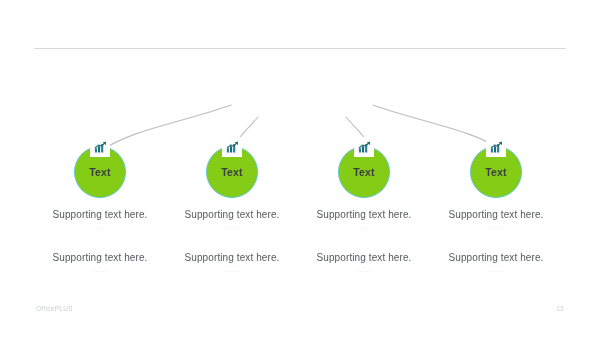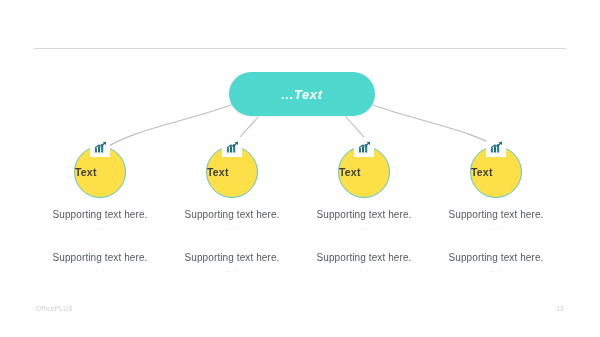--- a/index.html
+++ b/index.html
@@ -84,24 +84,24 @@
   }
   .node-circle {
     position: absolute;
     left: 0;
     top: 0;
     width: 52px;
     height: 52px;
     box-sizing: border-box;
     border: 1.3px solid #5bc8c8;
     border-radius: 50%;
-    background: #fde047;
+    background: #84cc16;
     display: flex;
     align-items: center;
-    justify-content: flex-start;
+    justify-content: center;
   }
   .node-label {
     font-size: 10.5px;
     color: #3c4043;
     font-weight: bold;
     letter-spacing: 0.2px;
   }
   .node-icon {
     position: absolute;
     left: 50%;
@@ -165,23 +165,20 @@
 
   <svg class="connectors" viewBox="0 0 600 337" width="600" height="337">
     <g fill="none" stroke="#bdbdbd" stroke-width="1.1" stroke-linecap="round">
       <path d="M 231 105 C 180 123, 130 130, 101 151"></path>
       <path d="M 258 117 C 248 129, 238 136, 232 151"></path>
       <path d="M 346 117 C 356 129, 366 136, 372 151"></path>
       <path d="M 373 105 C 424 123, 474 130, 503 151"></path>
     </g>
   </svg>
 
-  <div class="root-node">
-    <span class="root-node-label">...Text</span>
-  </div>
 
   <div class="branch branch-1">
     <div class="circle-wrap">
       <div class="node-circle">
         <span class="node-label">Text</span>
       </div>
       <div class="node-icon">
         <svg viewBox="0 0 24 24" width="15" height="15">
           <rect x="3" y="13" width="3.4" height="7" fill="#2a7f8f"></rect>
           <rect x="8" y="10" width="3.4" height="10" fill="#1d6b7a"></rect>

